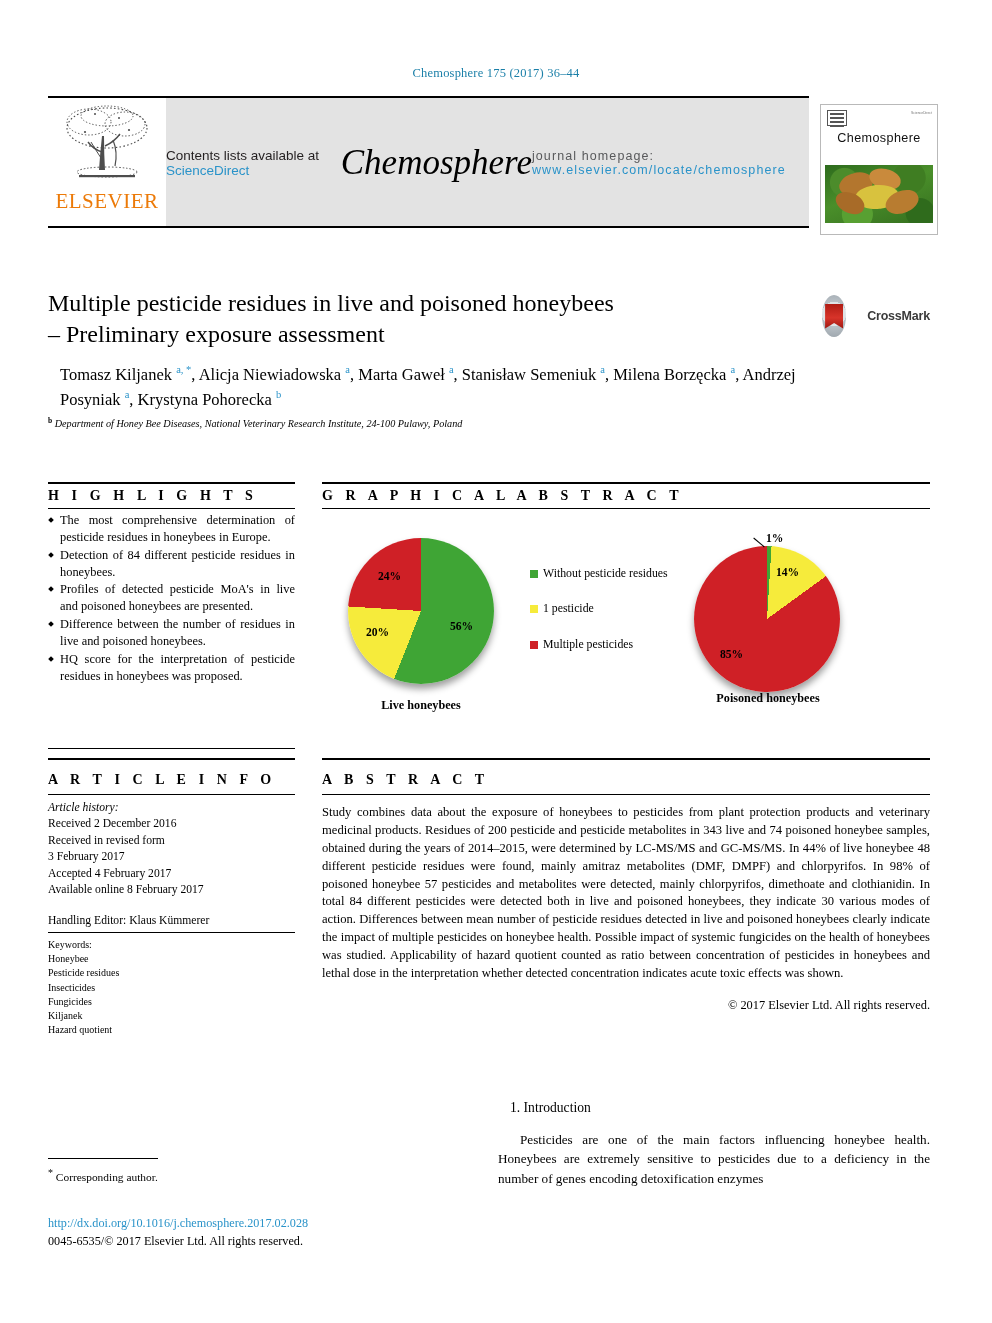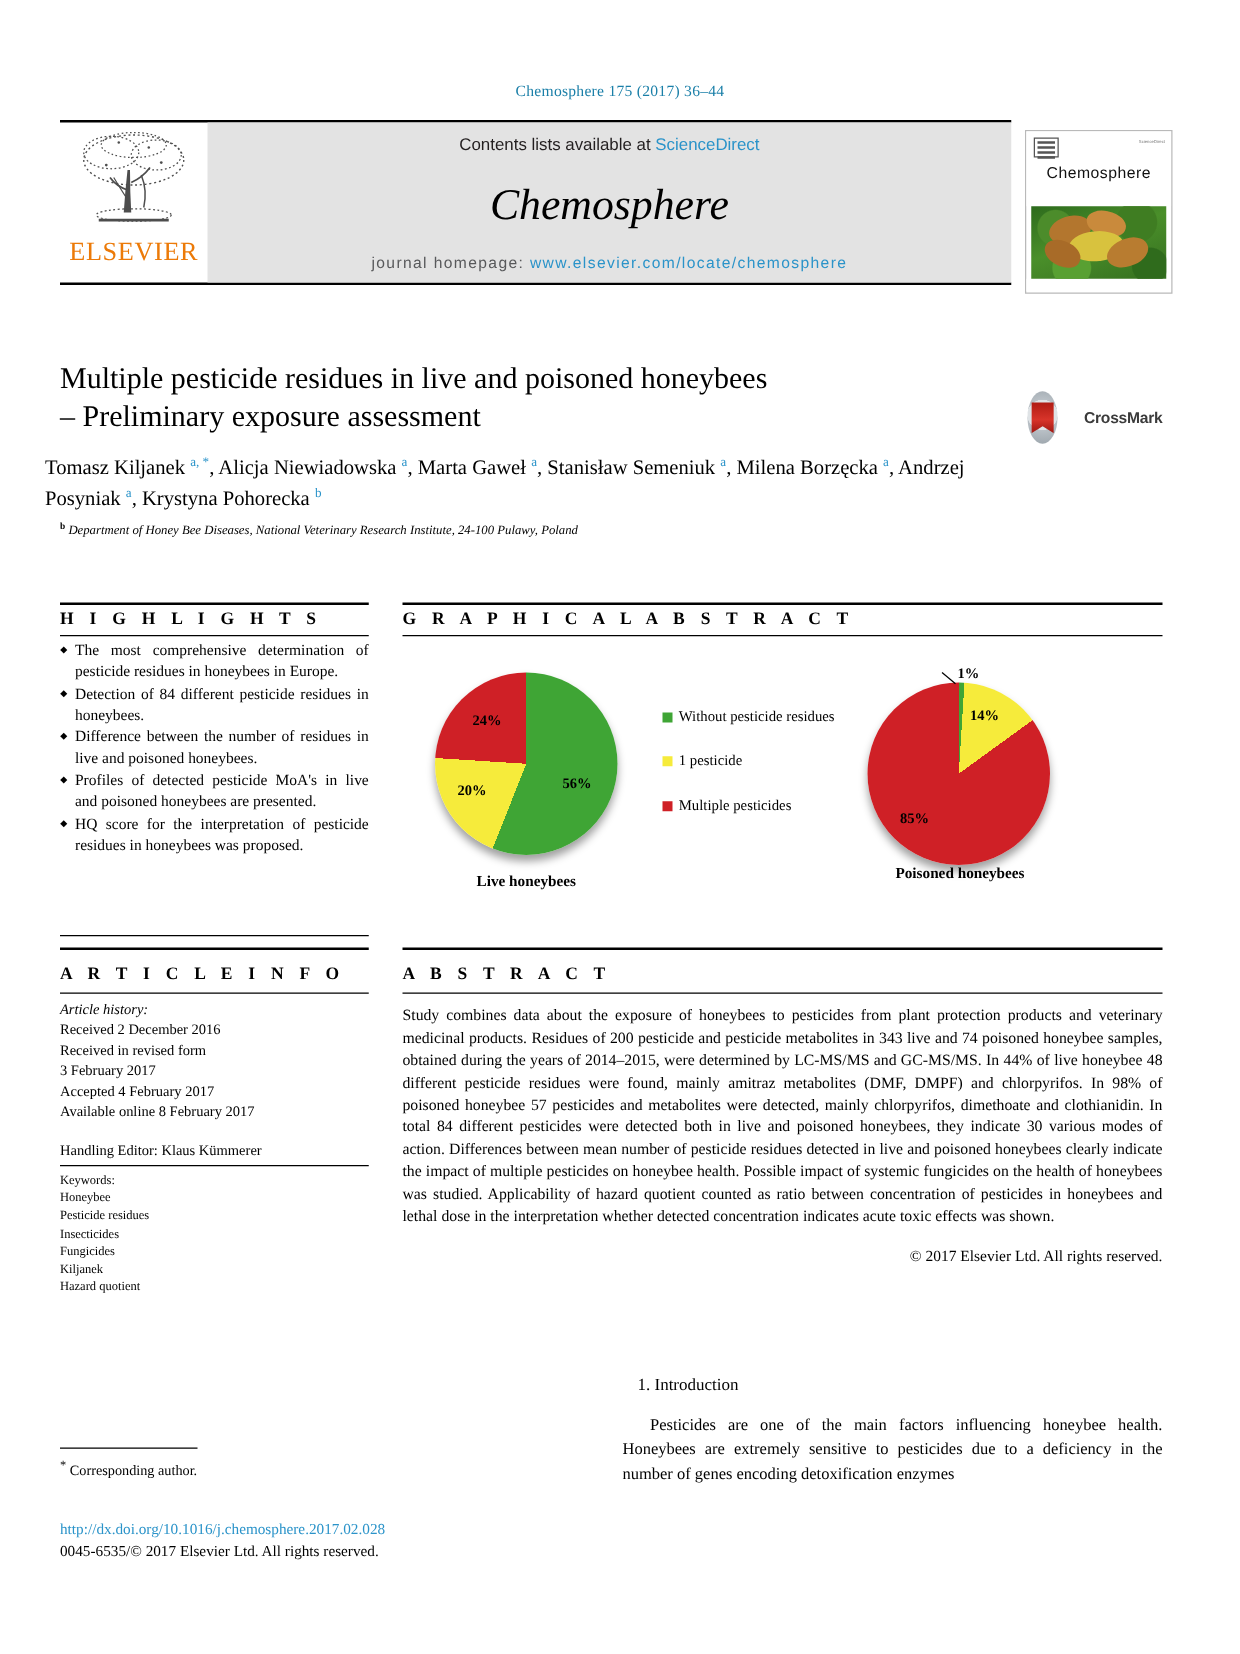--- a/index.html
+++ b/index.html
@@ -72,21 +72,21 @@
     font-size: 21px;
     letter-spacing: .5px;
     color: #ec7a08;
     line-height: 1;
     margin-top: 1px;
   }
   .sd-panel {
     flex: 1 1 auto;
     background: #e3e3e3;
     display: flex;
-    flex-direction: column;
+    flex-direction: row;
     align-items: center;
     justify-content: space-between;
     padding: 10px 0 9px 0;
     box-sizing: border-box;
   }
   .sd-line {
     font-family: "Liberation Sans", sans-serif;
     font-size: 13.5px;
     color: #231f20;
   }
@@ -177,21 +177,21 @@
     position: absolute;
     left: 48px; top: 288px;
     width: 740px;
     font-family: "Liberation Serif", serif;
     font-size: 24px;
     line-height: 1.28;
     color: #000;
   }
   .authors {
     position: absolute;
-    left: 36px; top: 362px;
+    left: 60px; top: 362px;
     width: 740px;
     font-family: "Liberation Serif", serif;
     font-size: 16.5px;
     line-height: 1.5;
   }
   .sup-aff {
     color: #2a93c9;
     font-size: 10.5px;
     vertical-align: super;
   }
@@ -207,21 +207,21 @@
   .affil .mark {
     font-style: normal;
     font-weight: bold;
     font-size: 7.5px;
     vertical-align: super;
   }
 
   
   .crossmark {
     position: absolute;
-    left: 822px; top: 310px;
+    left: 822px; top: 292px;
     width: 108px;
     height: 48px;
     display: flex;
     align-items: center;
     gap: 21px;
   }
   .crossmark-badge {
     width: 42px; height: 42px;
     border-radius: 50%;
     background: radial-gradient(circle at 50% 45%, #dfe3e6 0 46%, #b9c0c6 47%, #9aa3aa 100%);
@@ -506,22 +506,22 @@
     </div>
 
   <div class="sep-h" style="left:48px; top:482px; width:247px;"></div>
   <div class="sep-h" style="left:322px; top:482px; width:608px;"></div>
 
   <div class="sec-head" style="left:48px; top:488px;">H I G H L I G H T S</div>
   <div class="sep-thin" style="left:48px; top:508px; width:247px;"></div>
   <div class="highlights">
       <div class="hl-item">The most comprehensive determination of pesticide residues in honeybees in Europe.</div>
       <div class="hl-item">Detection of 84 different pesticide residues in honeybees.</div>
+      <div class="hl-item">Profiles of detected pesticide MoA's in live and poisoned honeybees are presented.</div>
       <div class="hl-item">Difference between the number of residues in live and poisoned honeybees.</div>
-      <div class="hl-item">Profiles of detected pesticide MoA's in live and poisoned honeybees are presented.</div>
       <div class="hl-item">HQ score for the interpretation of pesticide residues in honeybees was proposed.</div>
     </div>
   <div class="sep-thin" style="left:48px; top:748px; width:247px;"></div>
 
   <div class="sec-head" style="left:322px; top:488px;">G R A P H I C A L   A B S T R A C T</div>
   <div class="sep-thin" style="left:322px; top:508px; width:608px;"></div>
 
   <div class="ga-box">
 
     <div class="pie-wrap" style="left:8px; top:18px; width:340px; height:200px;">

